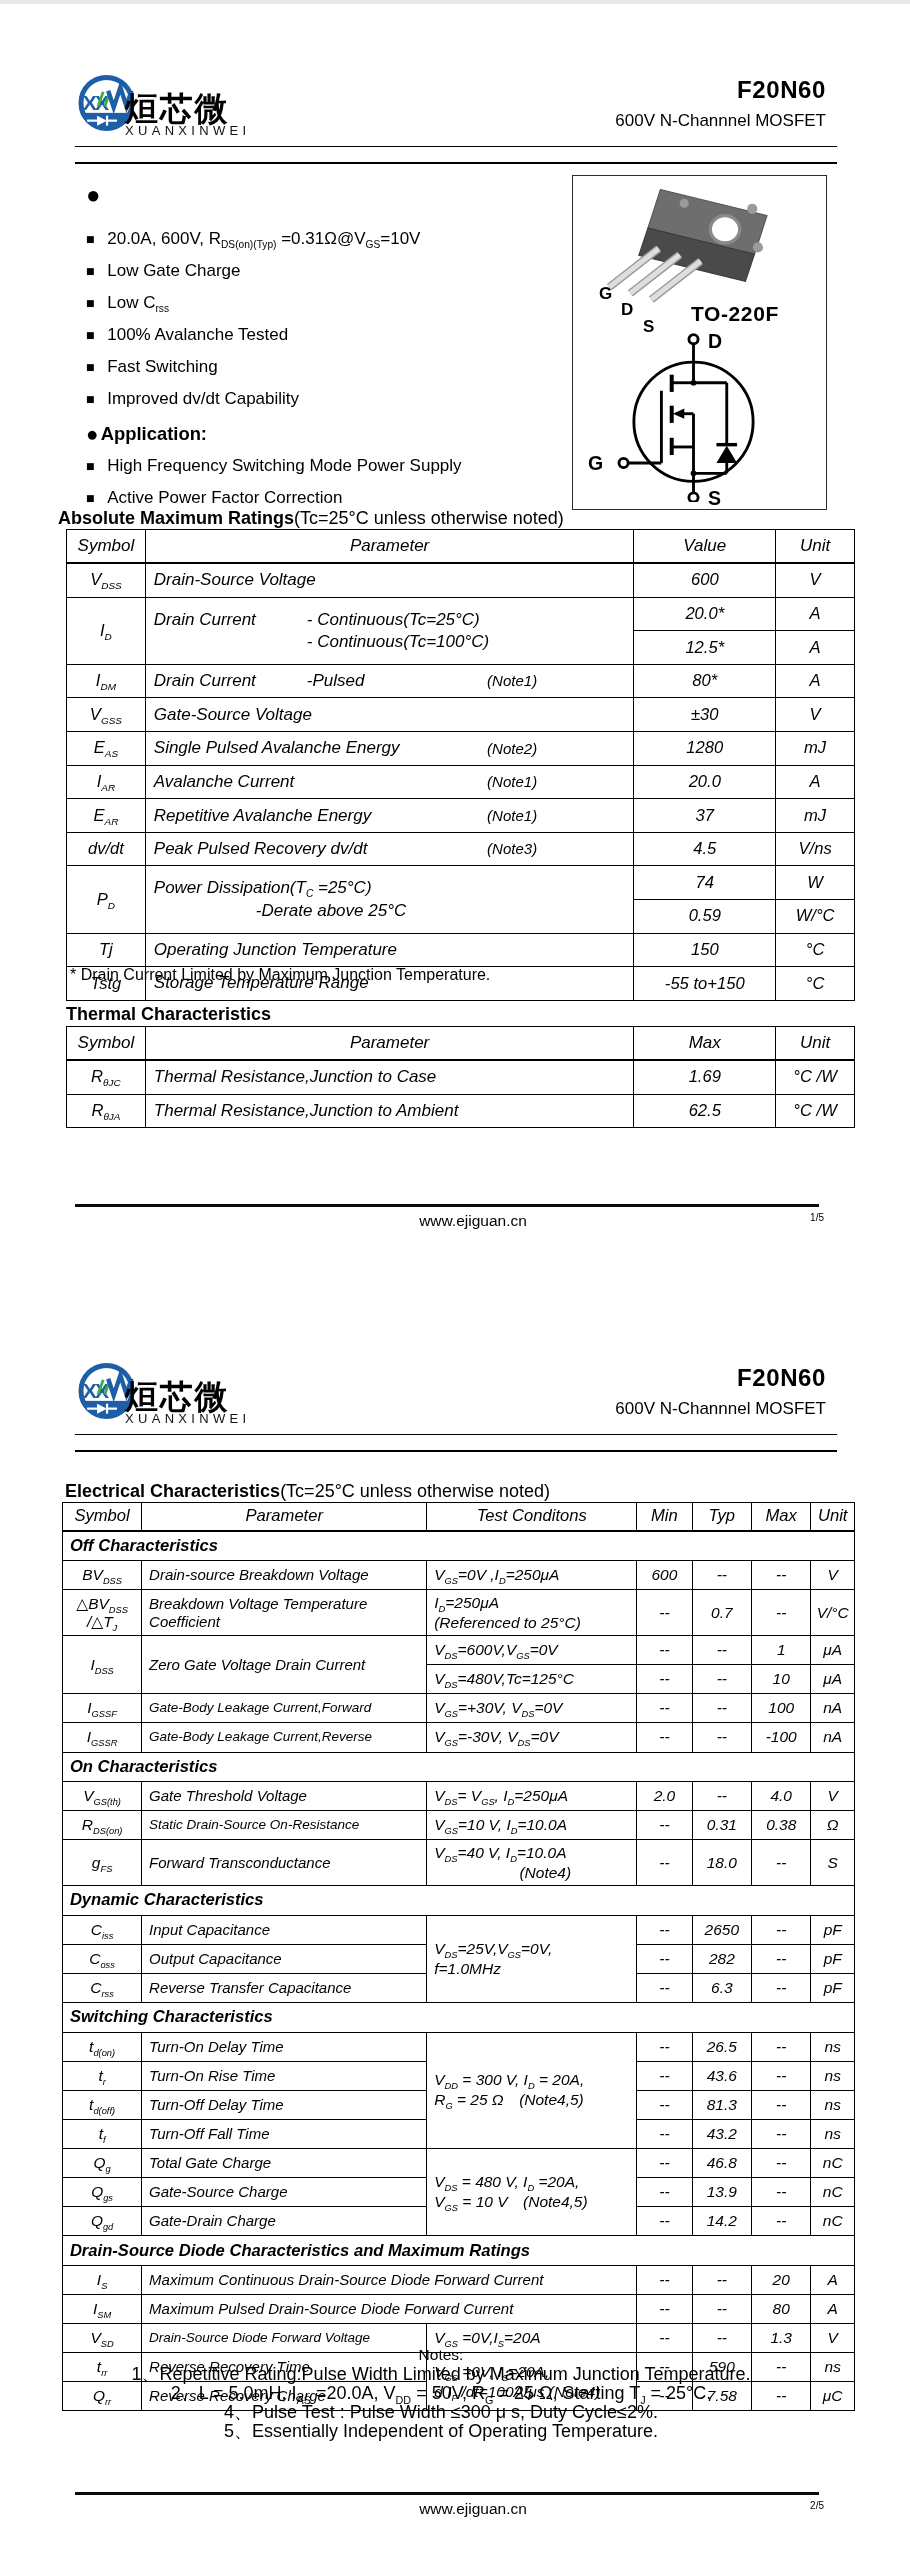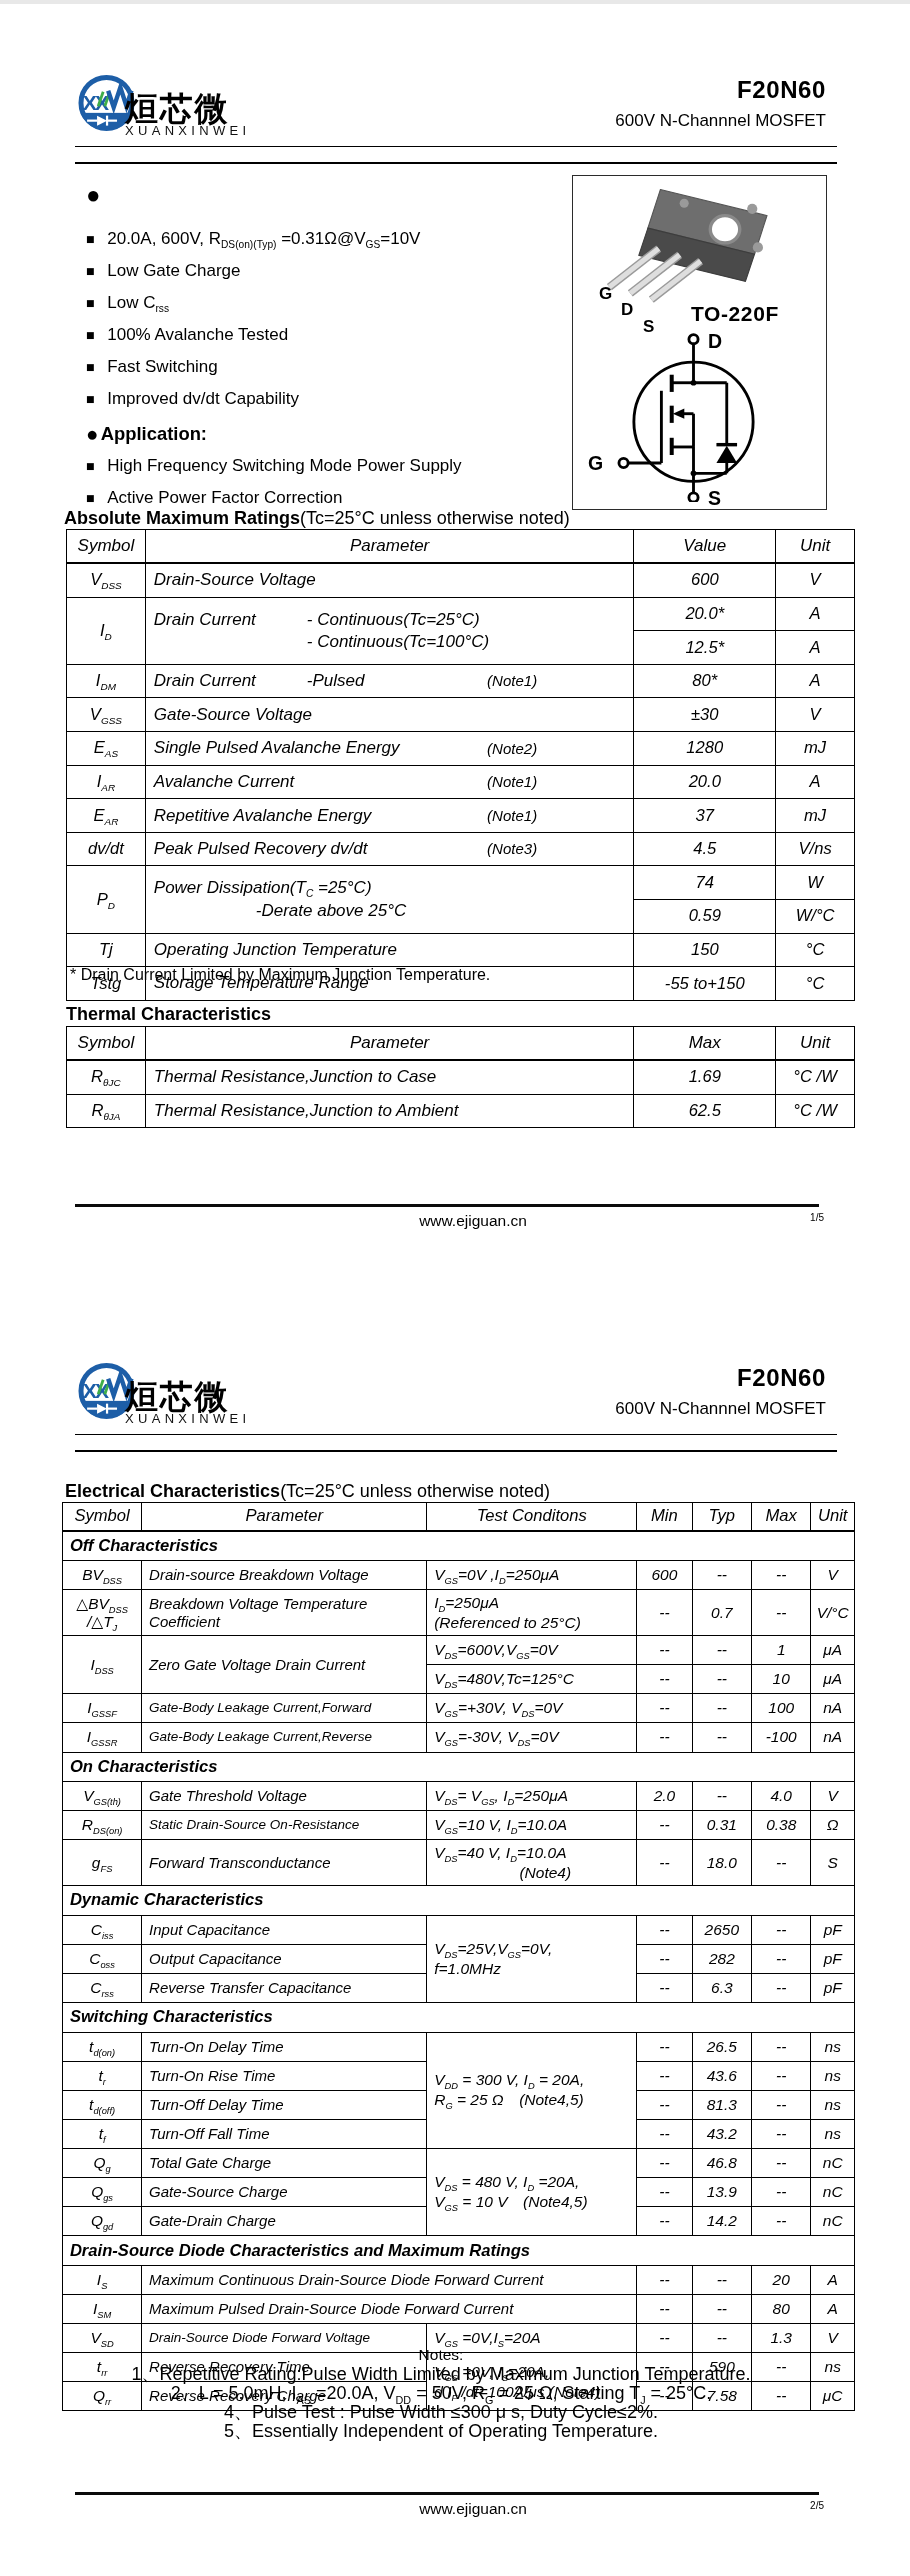--- a/index.html
+++ b/index.html
@@ -42,21 +42,21 @@
   .pkg-label{position:absolute;left:118px;top:126px;font-size:21px;font-weight:bold;letter-spacing:0.6px;}
   .schem{position:absolute;left:40px;top:154px;}
   .sym-lbl{position:absolute;font-size:19.5px;font-weight:bold;}
   .sym-d{left:135px;top:154px;}
   .sym-g{left:15px;top:276px;}
   .sym-s{left:135px;top:311px;}
 
   
   .tbl-title{position:absolute;font-size:18px;white-space:nowrap;}
   .tbl-title .tt-b{font-weight:bold;}
-  .amr-title{left:64px;top:504px;}
+  .amr-title{left:58px;top:504px;}
   .thermal-title{left:66px;top:1000px;}
   .ec-title{left:65px;top:189px;}
 
   .tbl-wrap{position:absolute;}
   .amr-wrap{left:66px;top:525px;width:789px;}
   .thermal-wrap{left:66px;top:1022px;width:789px;}
   .ec-wrap{left:62px;top:210px;width:793px;}
 
   table.ds{border-collapse:collapse;table-layout:fixed;width:100%;border:1.7px solid #000;font-style:italic;}
   table.ds th,table.ds td{border:1.1px solid #000;vertical-align:middle;padding:2.3px 3.4px;overflow:hidden;}

